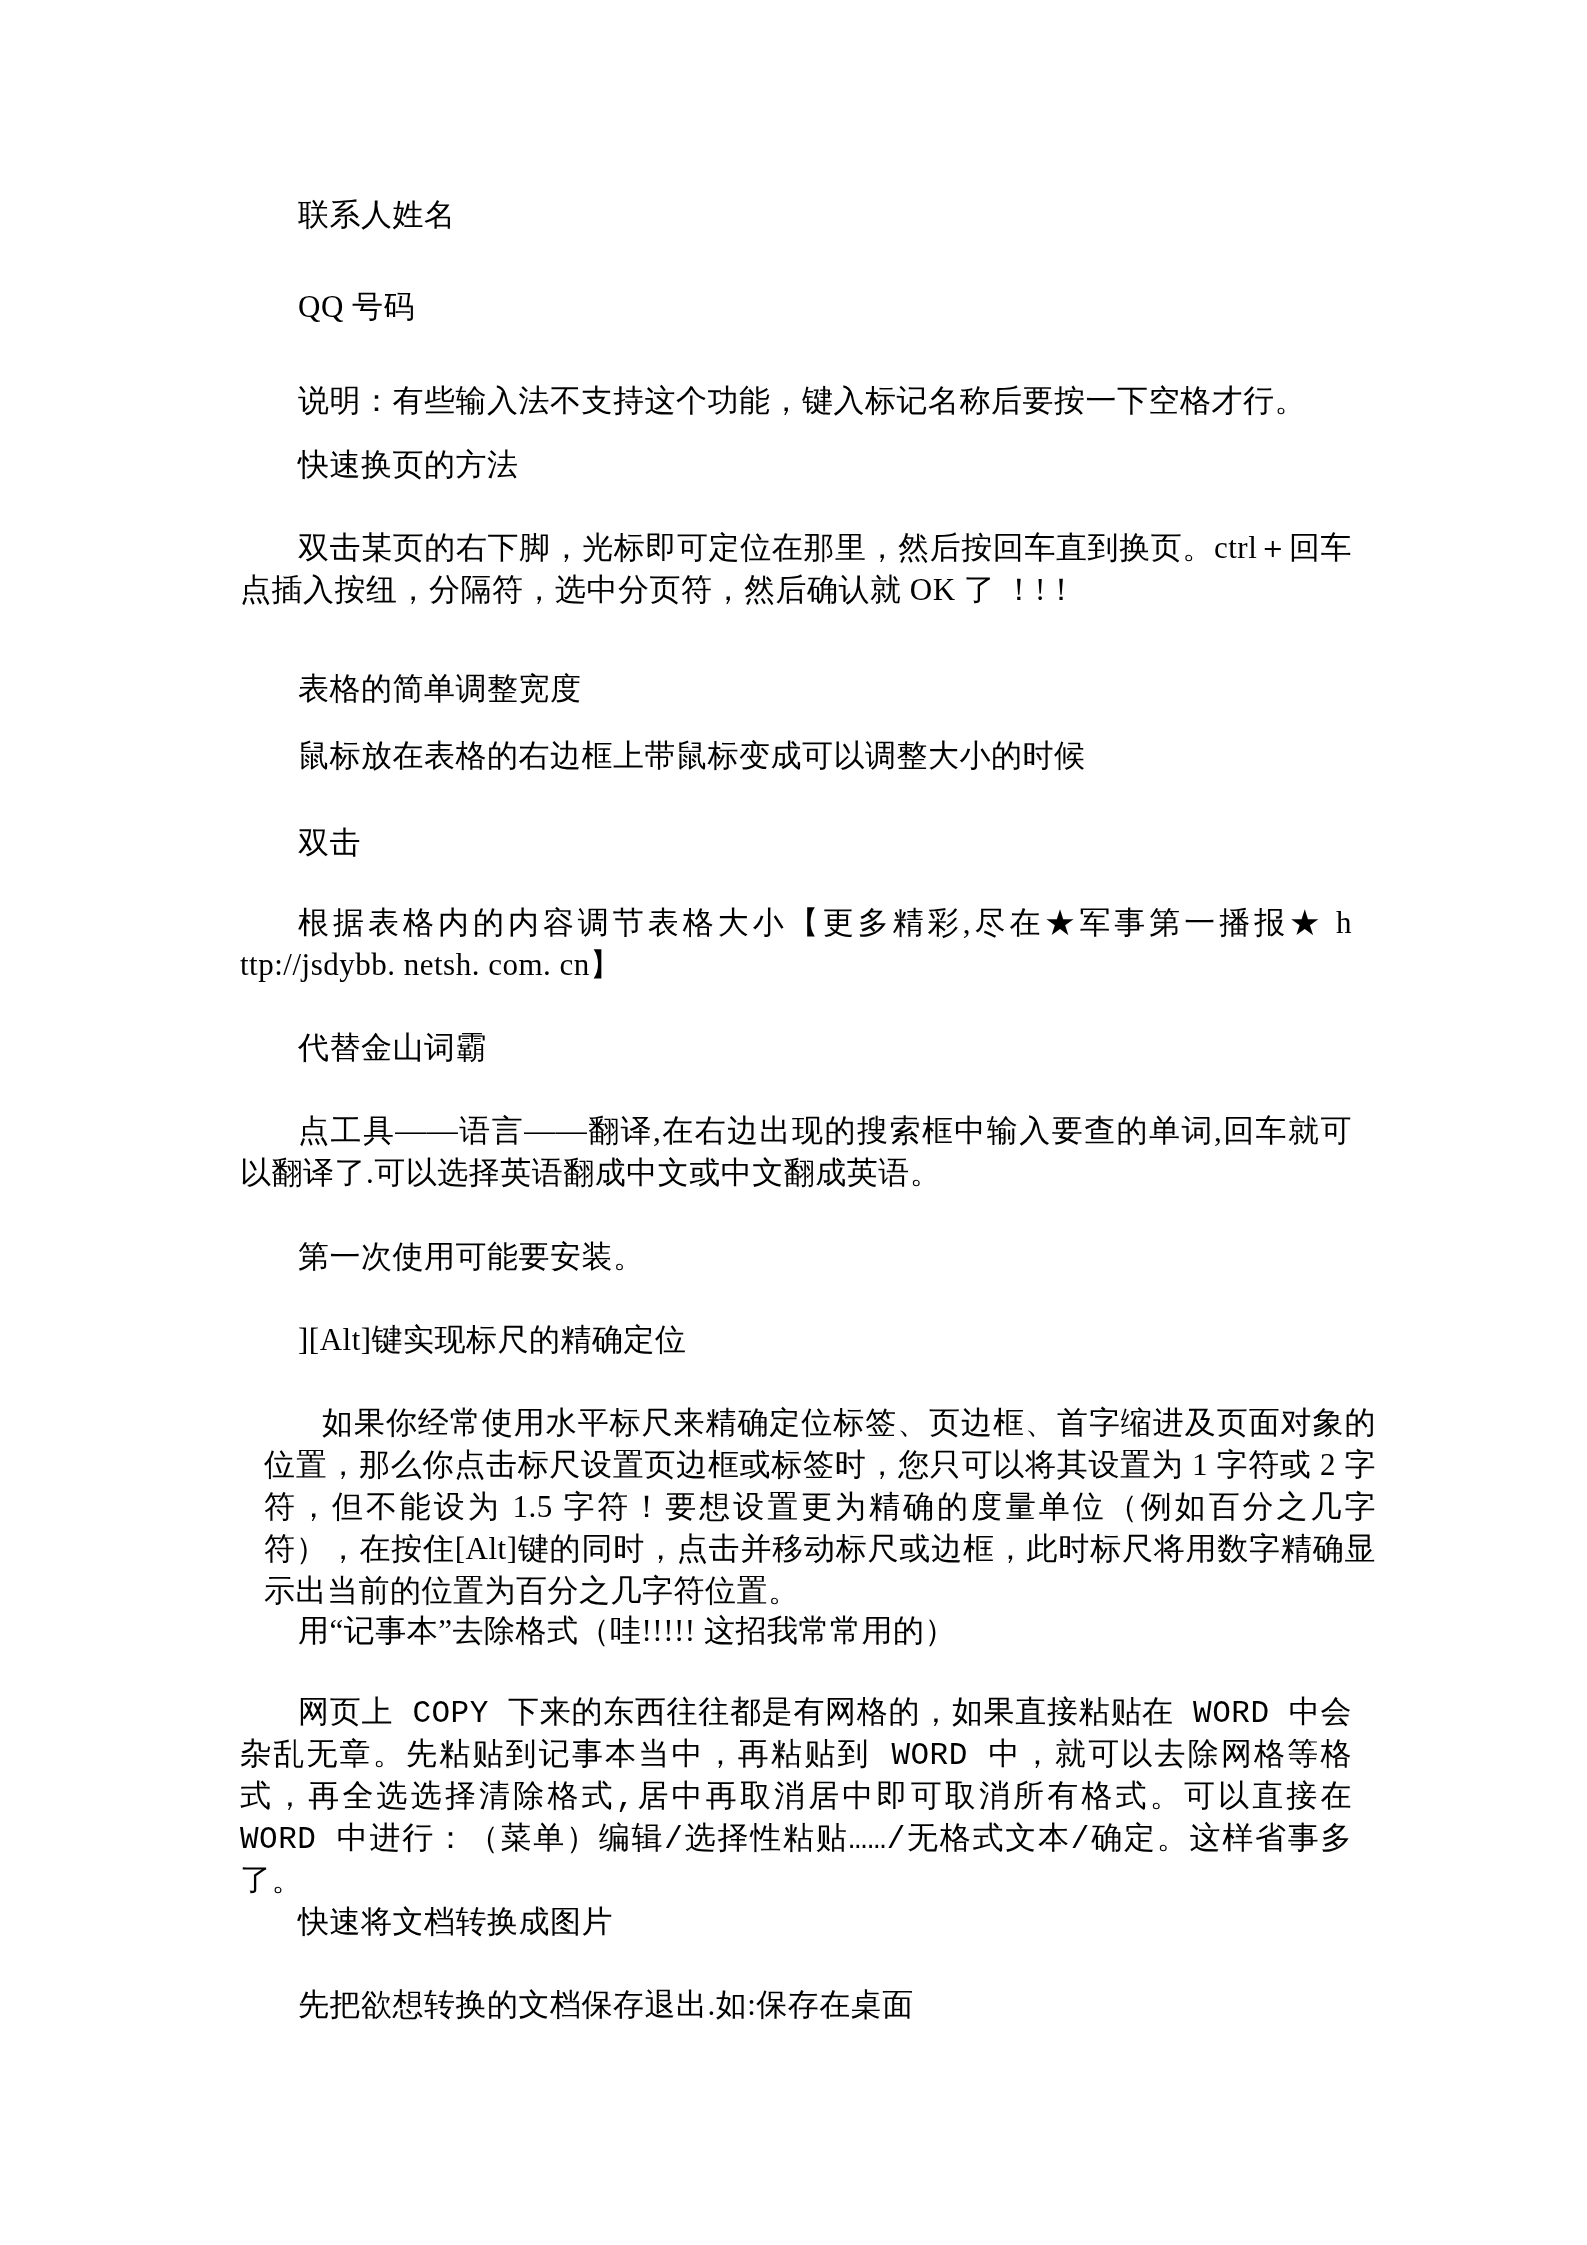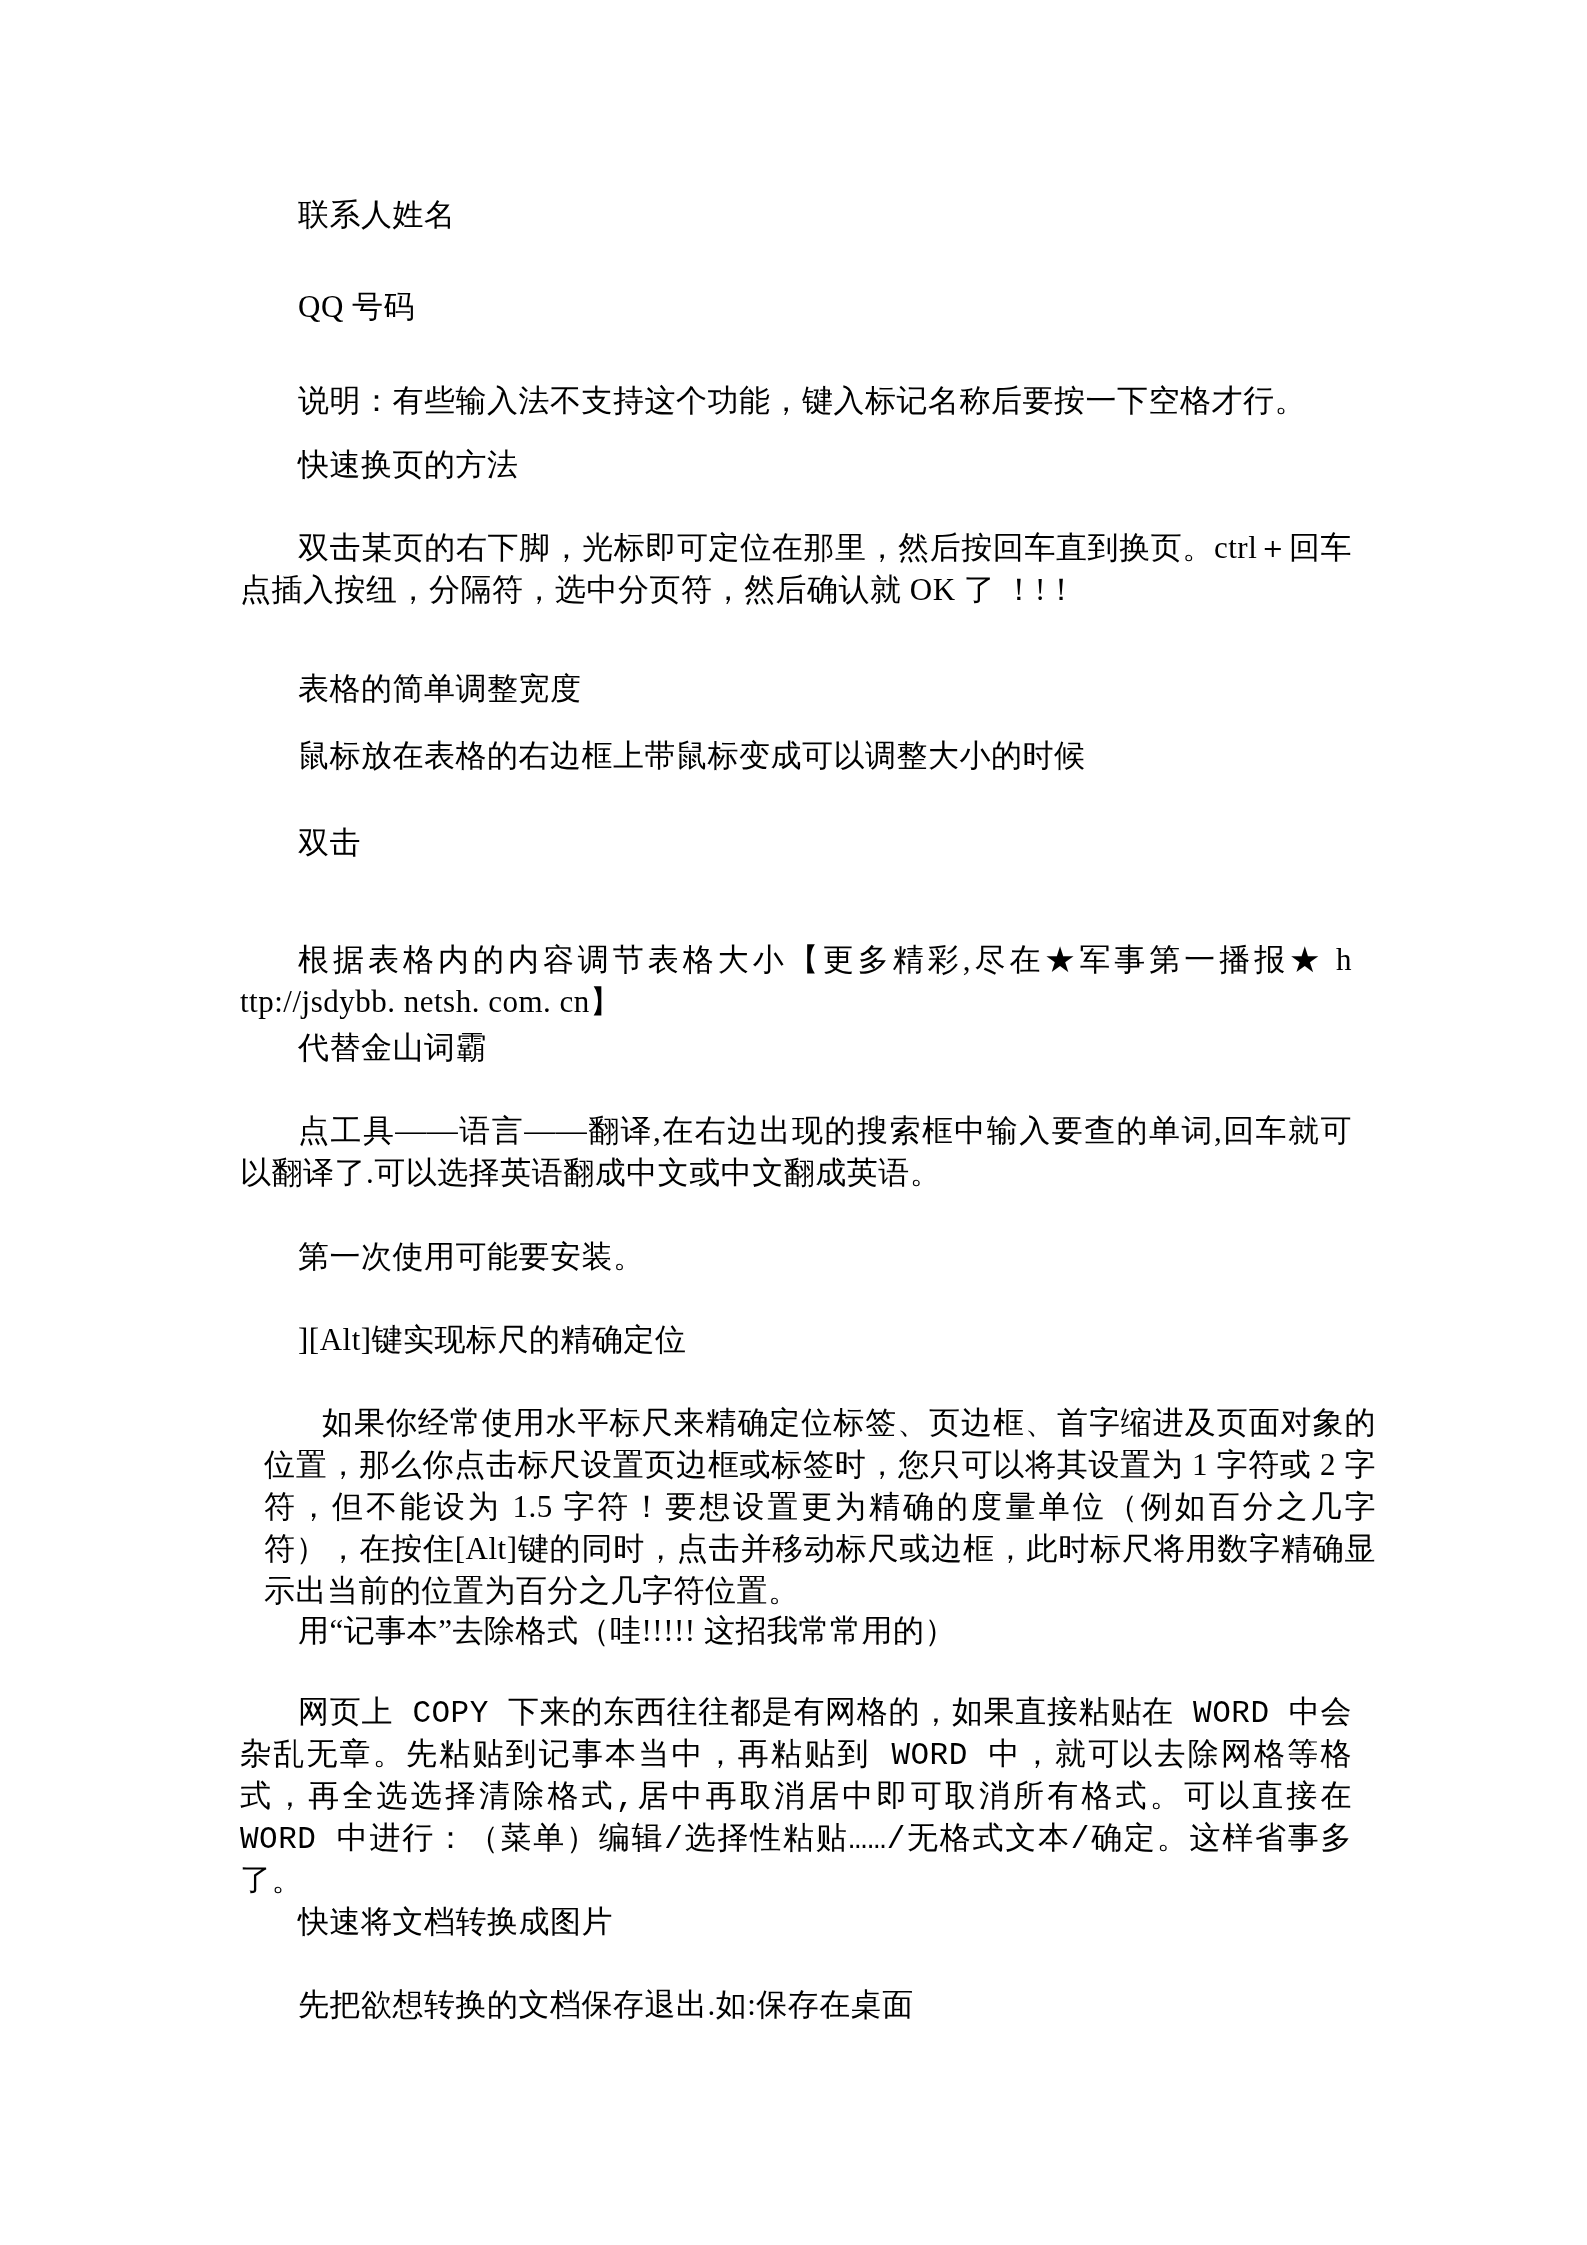--- a/index.html
+++ b/index.html
@@ -39,21 +39,21 @@
 
 <div class="page">
   <p class="para" style="top:194px;">联系人姓名</p>
   <p class="para" style="top:277px;margin-top:9px;">QQ 号码</p>
   <p class="para" style="top:380px;">说明：有些输入法不支持这个功能，键入标记名称后要按一下空格才行。</p>
   <p class="para" style="top:444px;">快速换页的方法</p>
   <p class="para" style="top:527px;">双击某页的右下脚，光标即可定位在那里，然后按回车直到换页。ctrl＋回车点插入按纽，分隔符，选中分页符，然后确认就 OK 了 ！!！</p>
   <p class="para" style="top:668px;">表格的简单调整宽度</p>
   <p class="para" style="top:735px;">鼠标放在表格的右边框上带鼠标变成可以调整大小的时候</p>
   <p class="para" style="top:822px;">双击</p>
-  <p class="para" style="top:902px;margin-top:37px;">根据表格内的内容调节表格大小【更多精彩,尽在★军事第一播报★ h ttp://jsdybb. netsh. com. cn】</p>
+  <p class="para" style="top:902px;">根据表格内的内容调节表格大小【更多精彩,尽在★军事第一播报★ h ttp://jsdybb. netsh. com. cn】</p>
   <p class="para" style="top:1027px;">代替金山词霸</p>
   <p class="para" style="top:1110px;">点工具——语言——翻译,在右边出现的搜索框中输入要查的单词,回车就可以翻译了.可以选择英语翻成中文或中文翻成英语。</p>
   <p class="para" style="top:1236px;">第一次使用可能要安装。</p>
   <p class="para" style="top:1319px;">][Alt]键实现标尺的精确定位</p>
   <p class="para" style="top:1402px;margin-left:24px;">如果你经常使用水平标尺来精确定位标签、页边框、首字缩进及页面对象的位置，那么你点击标尺设置页边框或标签时，您只可以将其设置为 1 字符或 2 字符，但不能设为 1.5 字符！要想设置更为精确的度量单位（例如百分之几字符），在按住[Alt]键的同时，点击并移动标尺或边框，此时标尺将用数字精确显示出当前的位置为百分之几字符位置。</p>
   <p class="para" style="top:1610px;">用“记事本”去除格式（哇!!!!! 这招我常常用的）</p>
   <p class="para" style="top:1693px;font-family:Liberation Mono, monospace;">网页上 COPY 下来的东西往往都是有网格的，如果直接粘贴在 WORD 中会杂乱无章。先粘贴到记事本当中，再粘贴到 WORD 中，就可以去除网格等格式，再全选选择清除格式,居中再取消居中即可取消所有格式。可以直接在 WORD 中进行：（菜单）编辑/选择性粘贴……/无格式文本/确定。这样省事多了。</p>
   <p class="para" style="top:1901px;">快速将文档转换成图片</p>
   <p class="para" style="top:1984px;">先把欲想转换的文档保存退出.如:保存在桌面</p>
 </div>

